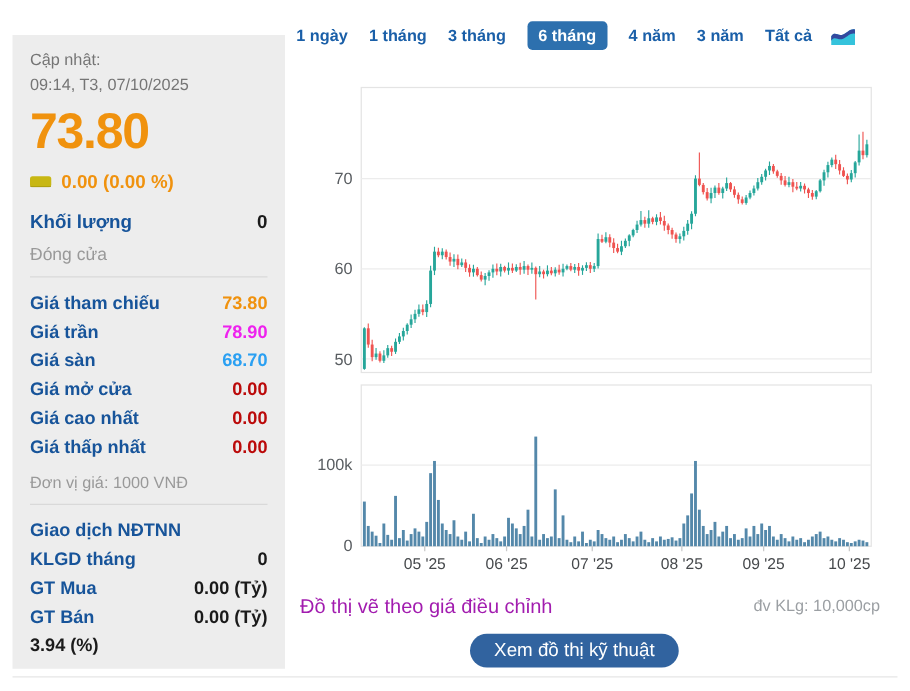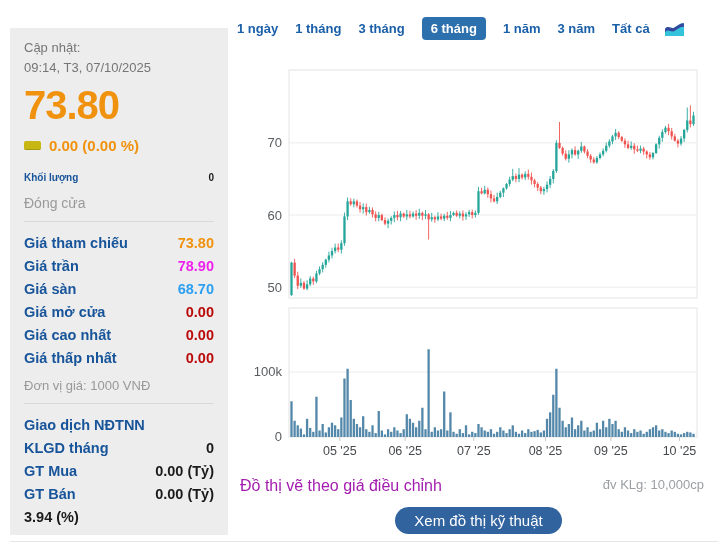--- a/index.html
+++ b/index.html
@@ -13,42 +13,42 @@
   .big-price{font-size:40px;font-weight:bold;color:#f0920e;letter-spacing:-1px;
              margin-top:8px;line-height:1;}
   .change{margin-top:12px;display:flex;align-items:center;}
   .flat-icon{width:17px;height:8px;background:#c8b713;border-radius:2px;
              display:inline-block;margin-right:8px;border-bottom:1px solid #a89a0e;}
   .change-text{color:#f0920e;font-weight:bold;font-size:15px;}
   .kv{display:flex;justify-content:space-between;font-size:14.5px;line-height:23px;}
   .kv .k{color:#17549a;font-weight:bold;}
   .kv .v{font-weight:bold;color:#1a1a1a;}
   .vol-row{margin-top:12px;}
-  .vol-row .k,.vol-row .v{font-size:10px;}
+  .vol-row .k,.vol-row .v{font-size:15px;}
   .muted{color:#999;font-size:14px;margin-top:6px;}
   .panel hr{border:none;border-top:1px solid #d9d9d9;margin:10px 0;}
   .unit{color:#999;font-size:13px;margin-top:8px;}
   .section-title{color:#17549a;font-weight:bold;font-size:14.5px;line-height:23px;margin-top:4px;}
 
   
   .tabs{position:absolute;left:237px;top:17px;display:flex;align-items:center;
         gap:17px;font-size:13px;font-weight:bold;color:#1a5fa8;}
   .tab{cursor:pointer;white-space:nowrap;}
   .tab.active{background:#2d70ae;color:#fff;border-radius:4px;padding:4px 9px;}
   .chart-type-icon{display:inline-flex;cursor:pointer;margin-left:-3px;}
 
   
   .chart-wrap{position:absolute;left:240px;top:50px;width:480px;height:412px;}
   text.ax{font-family:"Liberation Sans",sans-serif;font-size:13px;fill:#595d61;}
   text.axm{font-family:"Liberation Sans",sans-serif;font-size:12.5px;fill:#46494c;}
 
   
   .note-left{position:absolute;left:240px;top:477px;font-size:16px;color:#a21caf;}
   .note-right{position:absolute;right:24px;top:477px;font-size:13px;color:#9b9fa3;}
-  .tech-btn{position:absolute;left:395px;top:507px;width:167px;height:27px;
+  .tech-btn{position:absolute;left:376px;top:507px;width:167px;height:27px;
             background:#31639f;color:#fff;border:none;border-radius:14px;
             font-family:"Liberation Sans",sans-serif;font-size:15px;cursor:pointer;}
   .bottom-divider{position:absolute;left:10px;right:10px;top:541px;height:1px;background:#e6e6e6;}
 </style>
 </head>
 <body>
 
 <aside class="panel">
   <div class="update">
     <span>Cập nhật:</span><br>
@@ -107,21 +107,21 @@
   <div class="kv">
     <span class="v">3.94 (%)</span>
   </div>
 </aside>
 
 <nav class="tabs">
   <span class="tab">1 ngày</span>
   <span class="tab">1 tháng</span>
   <span class="tab">3 tháng</span>
   <span class="tab active">6 tháng</span>
-  <span class="tab">1 năm</span>
+  <span class="tab">4 năm</span>
   <span class="tab">3 năm</span>
   <span class="tab">Tất cả</span>
   <span class="chart-type-icon">
     <svg width="21" height="17" viewBox="0 0 21 17" aria-hidden="true">
       <path d="M1 16 V9 C4 4.5,6.5 9.5,10.5 7.5 C14.5 5.5,16.5 2.5,20 3.5 V16 Z" fill="#35c3dc"></path>
       <path d="M1 9 C4 4.5,6.5 9.5,10.5 7.5 C14.5 5.5,16.5 2.5,20 3.5 L20 7 C16.5 6,14.5 9,10.5 11 C6.5 13,4 8,1 12.5 Z" fill="#34499e"></path>
     </svg>
   </span>
 </nav>
 

